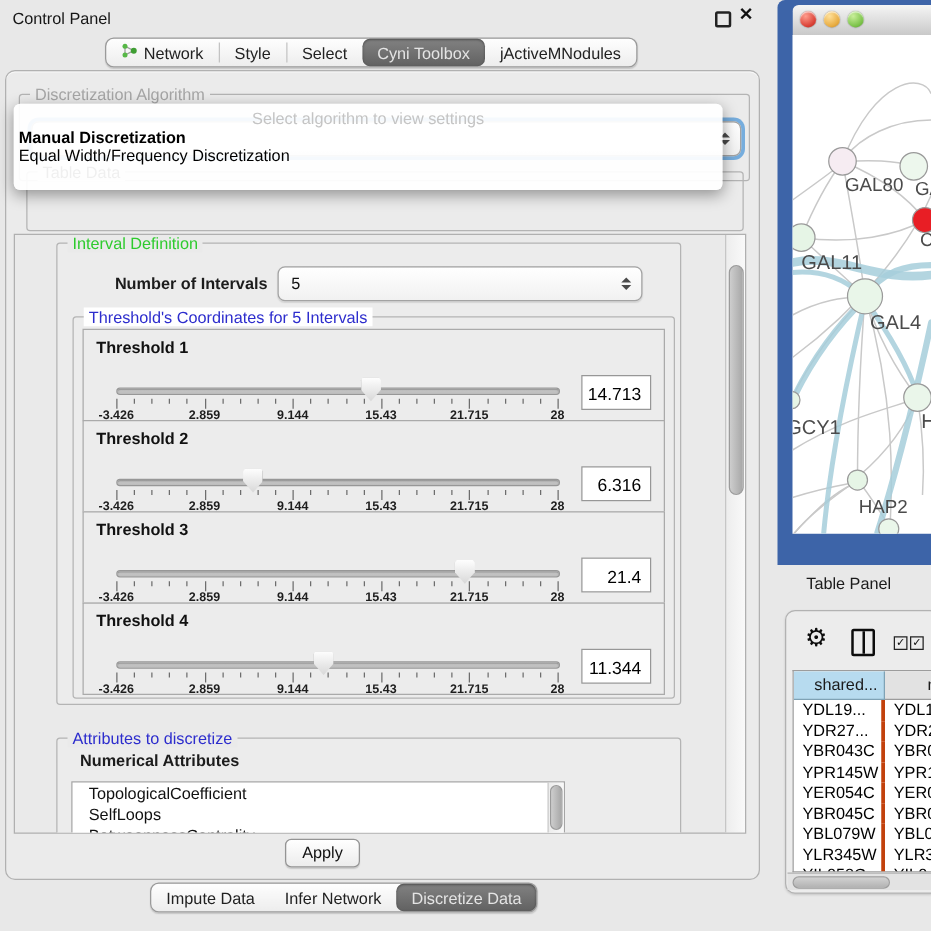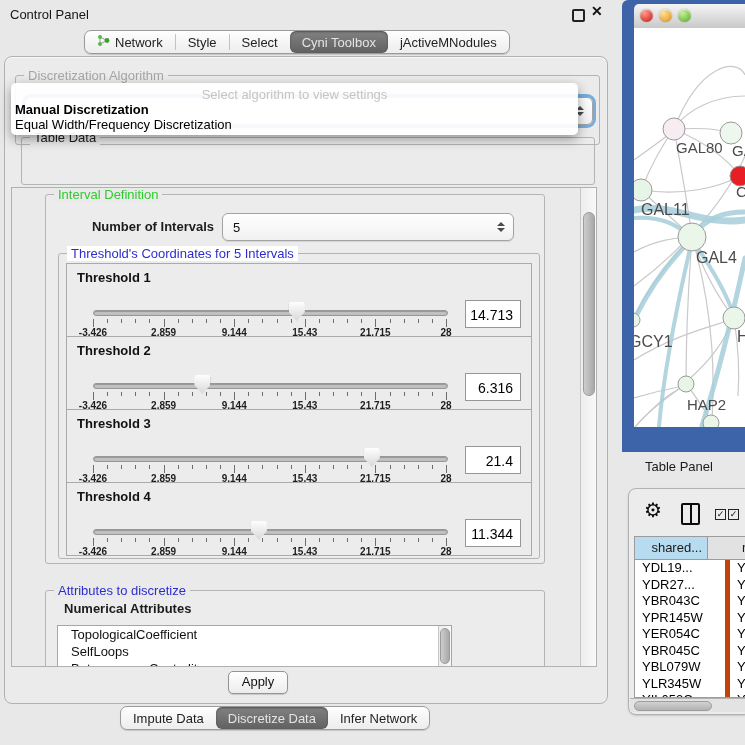--- a/index.html
+++ b/index.html
@@ -28,21 +28,21 @@
   .glabel-faint{color:#a6a6a6}
   
   .combo{position:absolute;background:linear-gradient(#ffffff,#f1f1f1);border:1px solid #a3a3a3;
          border-radius:6px;box-shadow:0 1px 1px rgba(0,0,0,.1)}
   .combo .cval{position:absolute;left:10px;top:50%;transform:translateY(-50%);font-size:13px;color:#111;white-space:nowrap}
   .stepper{position:absolute;right:8px;top:50%;transform:translateY(-50%);display:flex;flex-direction:column;gap:2px}
   .tri-up{width:0;height:0;border-left:4px solid transparent;border-right:4px solid transparent;border-bottom:4px solid #4a4a4a}
   .tri-dn{width:0;height:0;border-left:4px solid transparent;border-right:4px solid transparent;border-top:4px solid #4a4a4a}
   .focusring{box-shadow:0 0 0 3px rgba(98,162,219,.85)}
   
-  #algo-popup{left:6px;top:26px;width:567px;height:52px;background:rgba(255,255,255,.93);
+  #algo-popup{left:6px;top:26px;width:567px;height:69px;background:rgba(255,255,255,.93);
               border-radius:5px;box-shadow:0 4px 12px rgba(0,0,0,.38);z-index:20}
   #popup-hint{position:absolute;top:4px;left:0;width:100%;text-align:center;color:#c4c4c4;font-size:13px}
   .popup-opt{position:absolute;left:4px;font-size:13px;color:#000;white-space:nowrap}
   .popup-opt.hl{font-weight:bold}
   
   #viewport{left:6px;top:130px;width:584px;height:478px;border:1px solid #b0b0b0;overflow:hidden;background:#eaeaea}
   .vscroll{position:absolute;top:0;right:0;width:15px;height:100%;background:linear-gradient(90deg,#ededed,#f9f9f9);
            border-left:1px solid #c6c6c6}
   .vthumb{position:absolute;left:2px;width:10px;border-radius:6px;
           background:linear-gradient(90deg,#cdcdcd,#a8a8a8);border:1px solid #9b9b9b}
@@ -86,21 +86,21 @@
   #split-icon:after{content:"";position:absolute;left:6.5px;top:0;width:2px;height:18px;background:#0c0c0c}
   .chk{position:absolute;top:20px;width:9px;height:9px;border:1.5px solid #222;font-size:9px;line-height:9px;text-align:center;color:#111}
   #grid{position:absolute;left:5px;top:47px;width:117px;height:162px;background:#fff;border:1px solid #9c9c9c;border-right:none;overflow:hidden;box-sizing:border-box}
   #grid-head{display:flex;height:23px}
   .hcell{box-sizing:border-box;font-size:13px;color:#1a1a1a;line-height:22px}
   .hcell.c1{width:73px;background:#b7dbef;border-right:1px solid #7fa2b5;border-bottom:1px solid #7fa2b5;text-align:right;padding-right:5px}
   .hcell.c2{flex:1;background:#e2e2e2;border-bottom:1px solid #9c9c9c;padding-left:34px}
   #grid-rows{position:absolute;left:0;top:23px;width:117px;height:116px;overflow:visible}
   .grow{display:flex;height:16.5px;font-size:13px;color:#000}
   .gcell{line-height:16.5px;white-space:nowrap;overflow:hidden;box-sizing:border-box}
-  .gcell.c1{width:95px;padding-left:7px;border-right:5px solid #c2410c}
+  .gcell.c1{width:73px;padding-left:7px;border-right:3px solid #c2410c}
   .gcell.c2{flex:1;padding-left:7px}
   #hscroll{position:absolute;left:1px;top:209px;width:120px;height:13px;background:#e3e3e3;border-top:1px solid #b2b2b2}
   #hthumb{position:absolute;left:4px;top:2px;width:76px;height:8px;border-radius:5px;
           background:linear-gradient(#d2d2d2,#b2b2b2);border:1px solid #9d9d9d}
 </style>
 </head>
 <body>
 
 <div class="abs" id="cp-title">Control Panel</div>
 <div class="abs" id="float-btn"></div>
@@ -354,25 +354,25 @@
     </div>
   </div>
 
   <div class="abs" id="apply-btn">Apply</div>
 </div>
 
 <div class="abs segbar" id="bottom-tabs" style="left:120px;top:706px">
     <span class="seg">
       <span>Impute Data</span>
     </span>
+    <span class="seg">
+      <span>Infer Network</span>
+    </span>
     <span class="seg sel">
       <span>Discretize Data</span>
-    </span>
-    <span class="seg">
-      <span>Infer Network</span>
     </span>
   </div>
 
 <div class="abs" id="net-window">
   <div id="net-titlebar">
     <div class="light" id="light-red"></div>
     <div class="light" id="light-yellow"></div>
     <div class="light" id="light-green"></div>
   </div>
   <div id="net-canvas">

